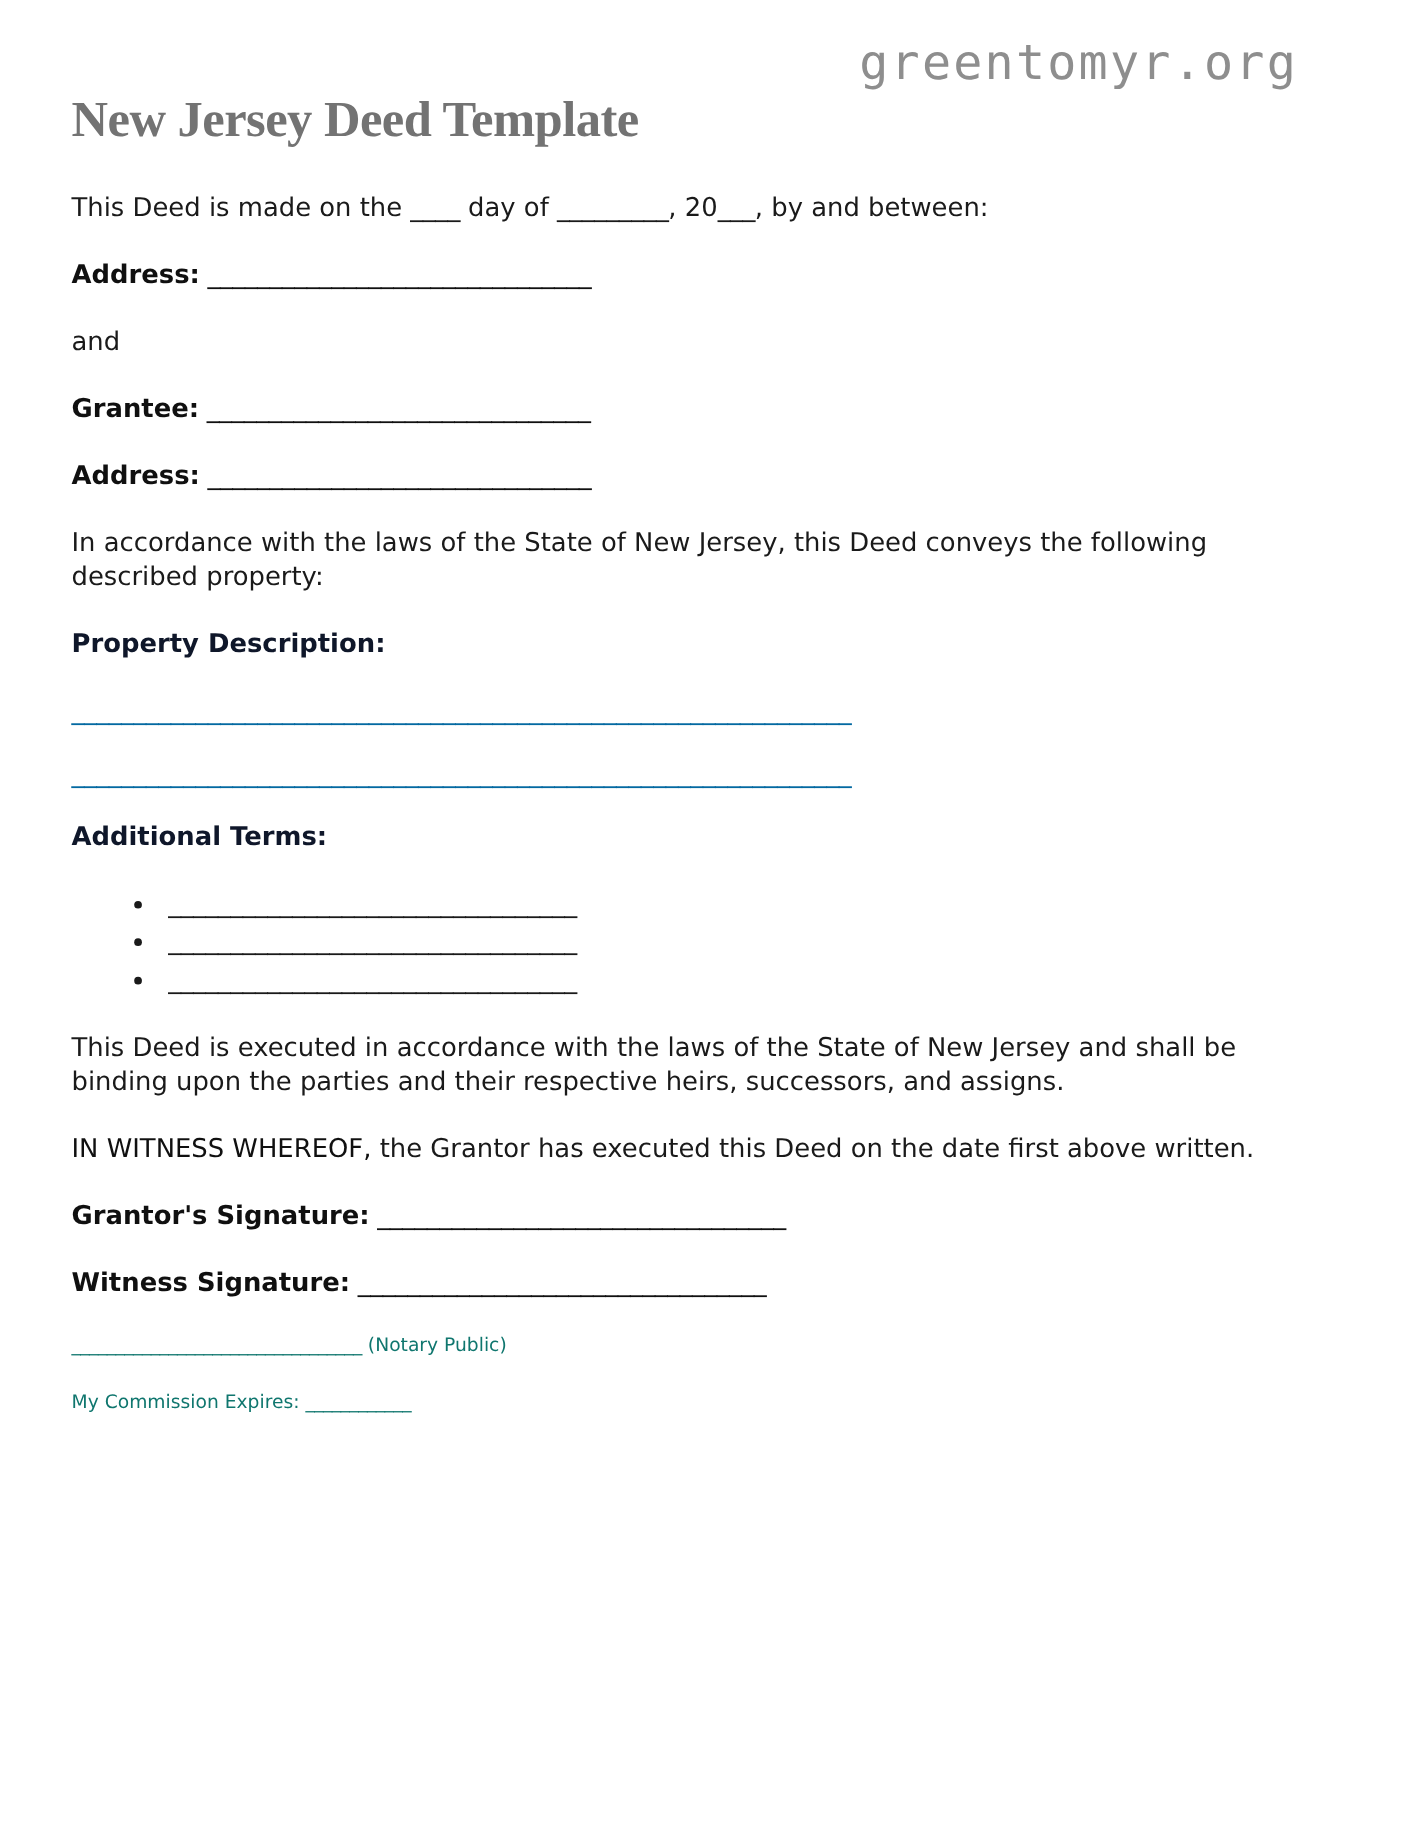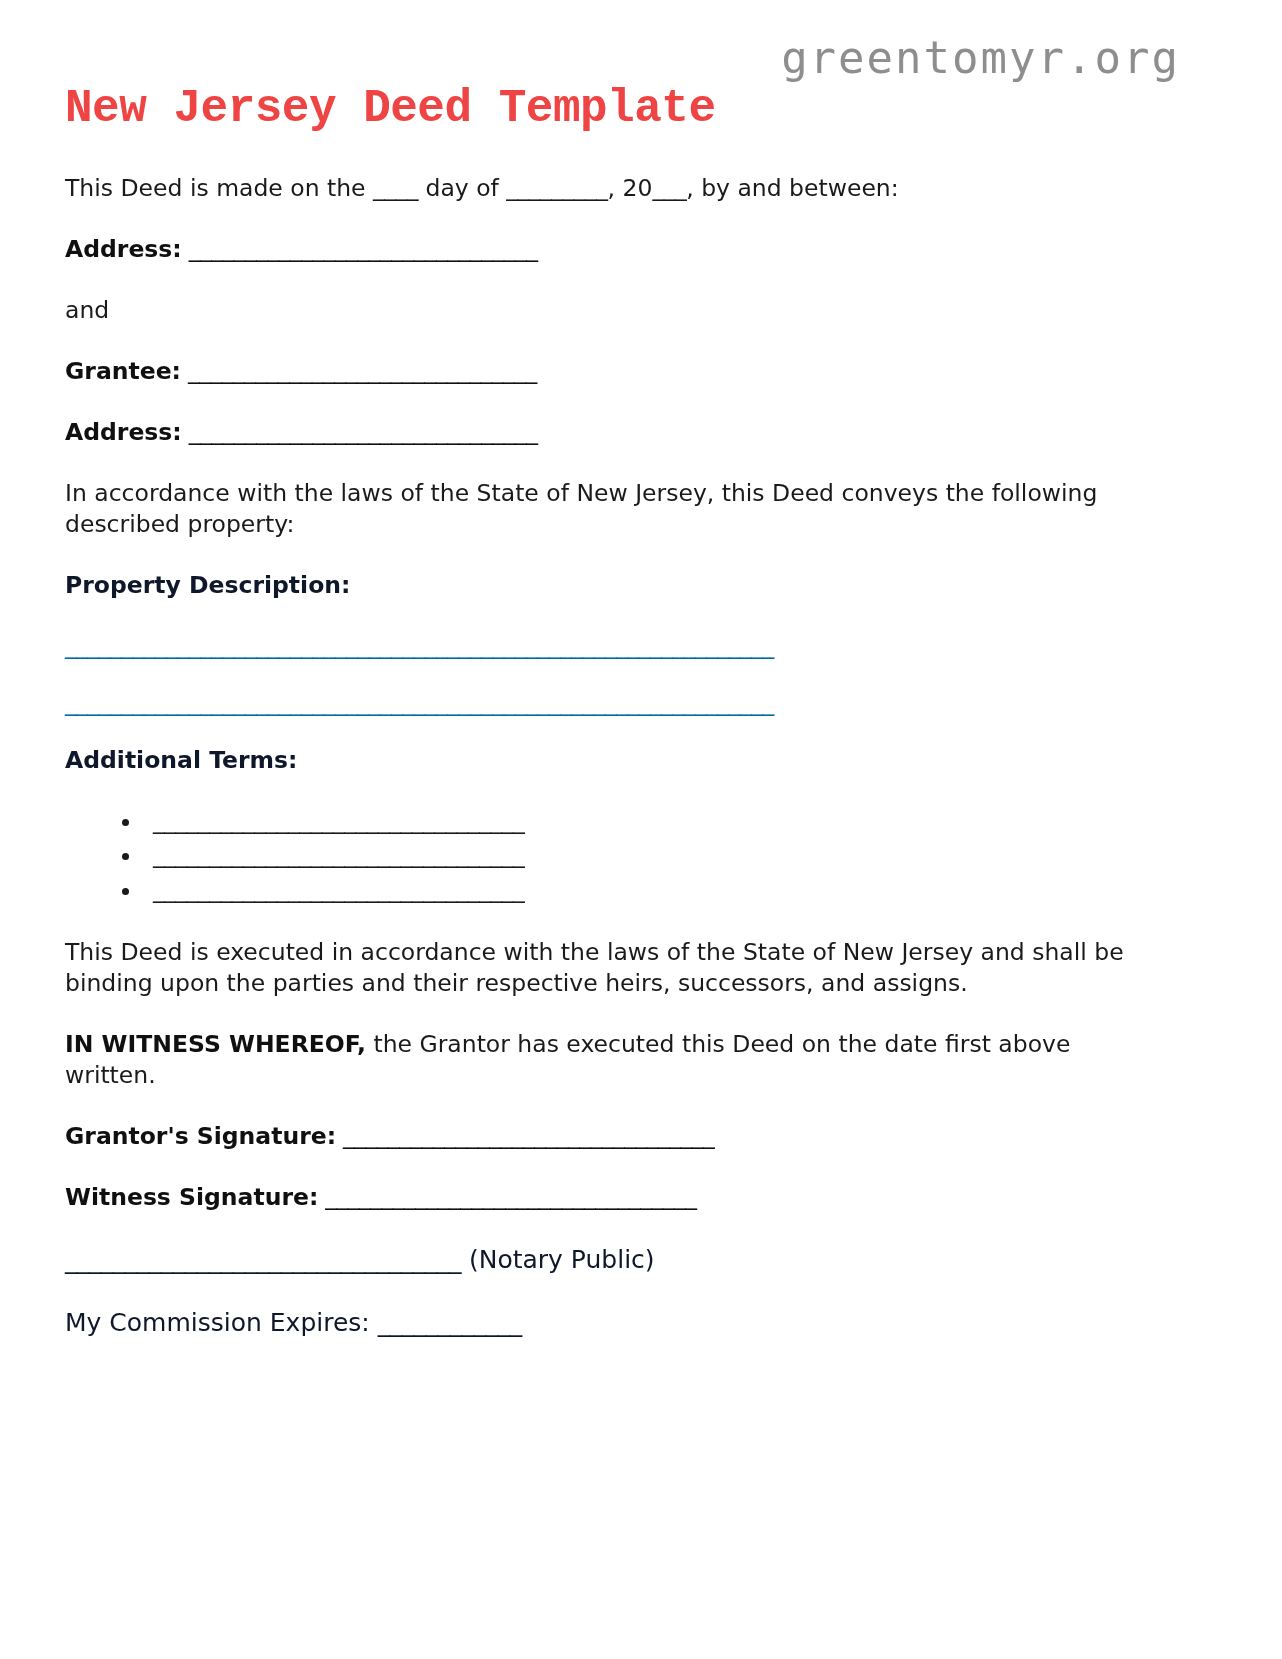--- a/index.html
+++ b/index.html
@@ -40,26 +40,26 @@
   
   .content {
     position: absolute;
     left: 65px;
     top: 84px;
     width: 1086px;
   }
 
   h1.doc-title {
     margin: 0 0 38px 0;
-    font-family: Liberation Mono, monospace;
+    font-family: Liberation Serif, serif;
     font-size: 46px;
     font-weight: 700;
     letter-spacing: -0.5px;
     line-height: 1.1;
-    color: #ef4444;
+    color: #737373;
   }
 
   p.para {
     margin: 0 0 30px 0;
     font-size: 23.5px;
     line-height: 1.32;
     color: #1a1a1a;
     font-weight: 400;
   }
 
@@ -103,29 +103,29 @@
   }
   ul.terms li {
     font-size: 23.5px;
     line-height: 1.35;
     letter-spacing: -0.5px;
     color: #1a1a1a;
     margin-bottom: 3px;
     padding-left: 10px;
   }
 
-  .strong { font-weight: 700; color: #101010; }
+  .strong { font-weight: 400; color: #101010; }
 
   .sig-line { margin-bottom: 30px; }
 
   .notary-line {
     margin: 0 0 30px 0;
-    font-size: 25px;
+    font-size: 17px;
     line-height: 1.32;
-    color: #0f172a;
+    color: #0f766e;
   }
 </style>
 </head>
 <body>
 
 <div class="page">
 
   <div class="watermark">greentomyr.org</div>
 
   <div class="content">

